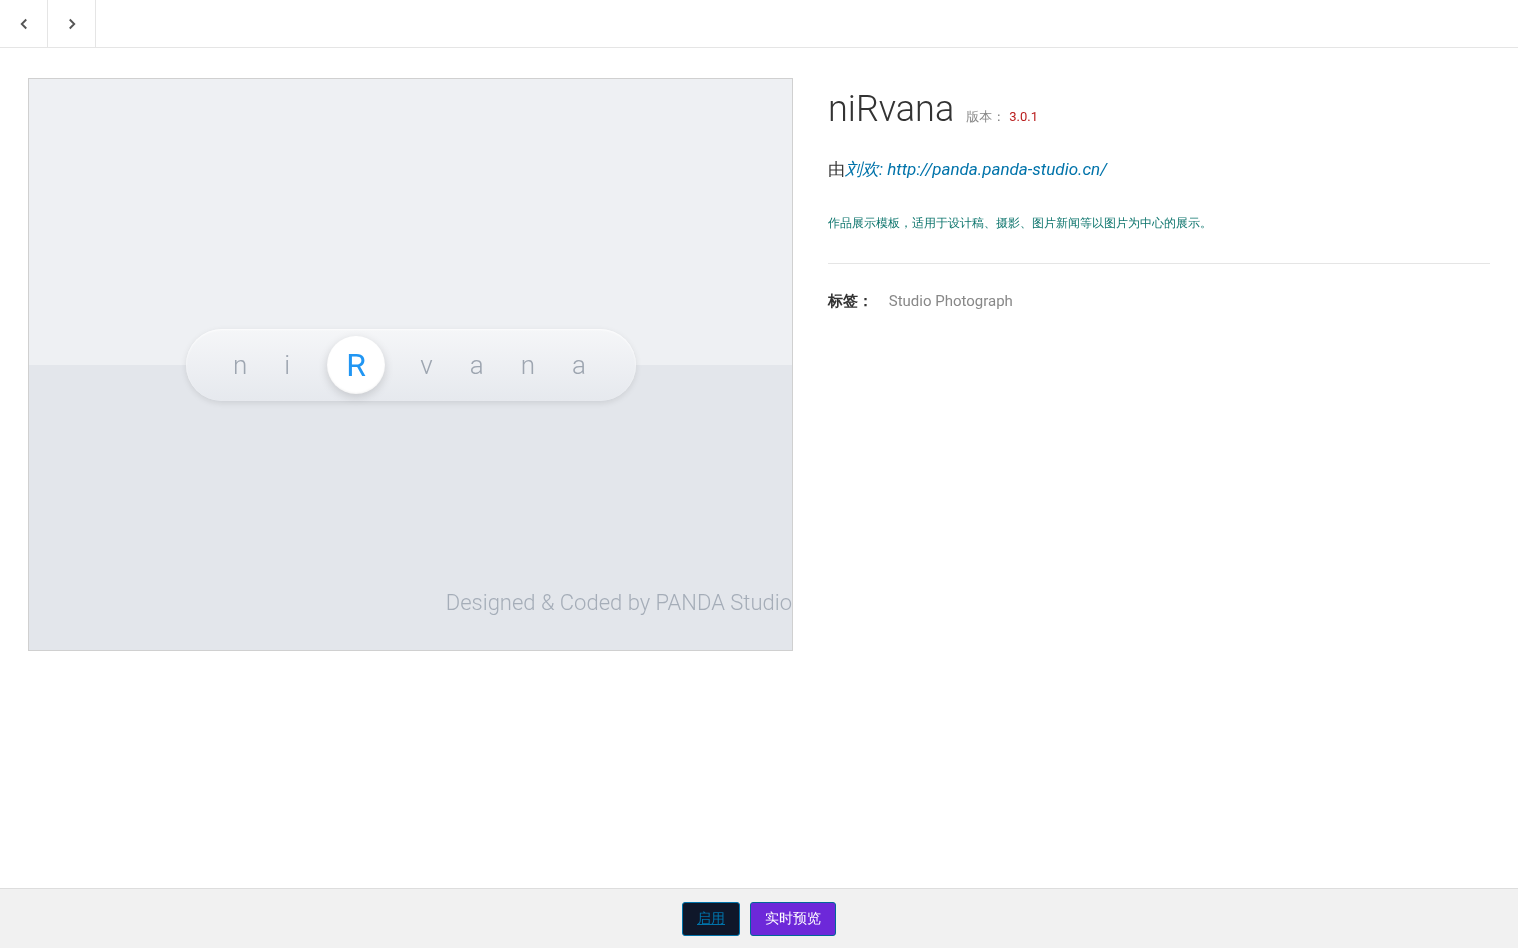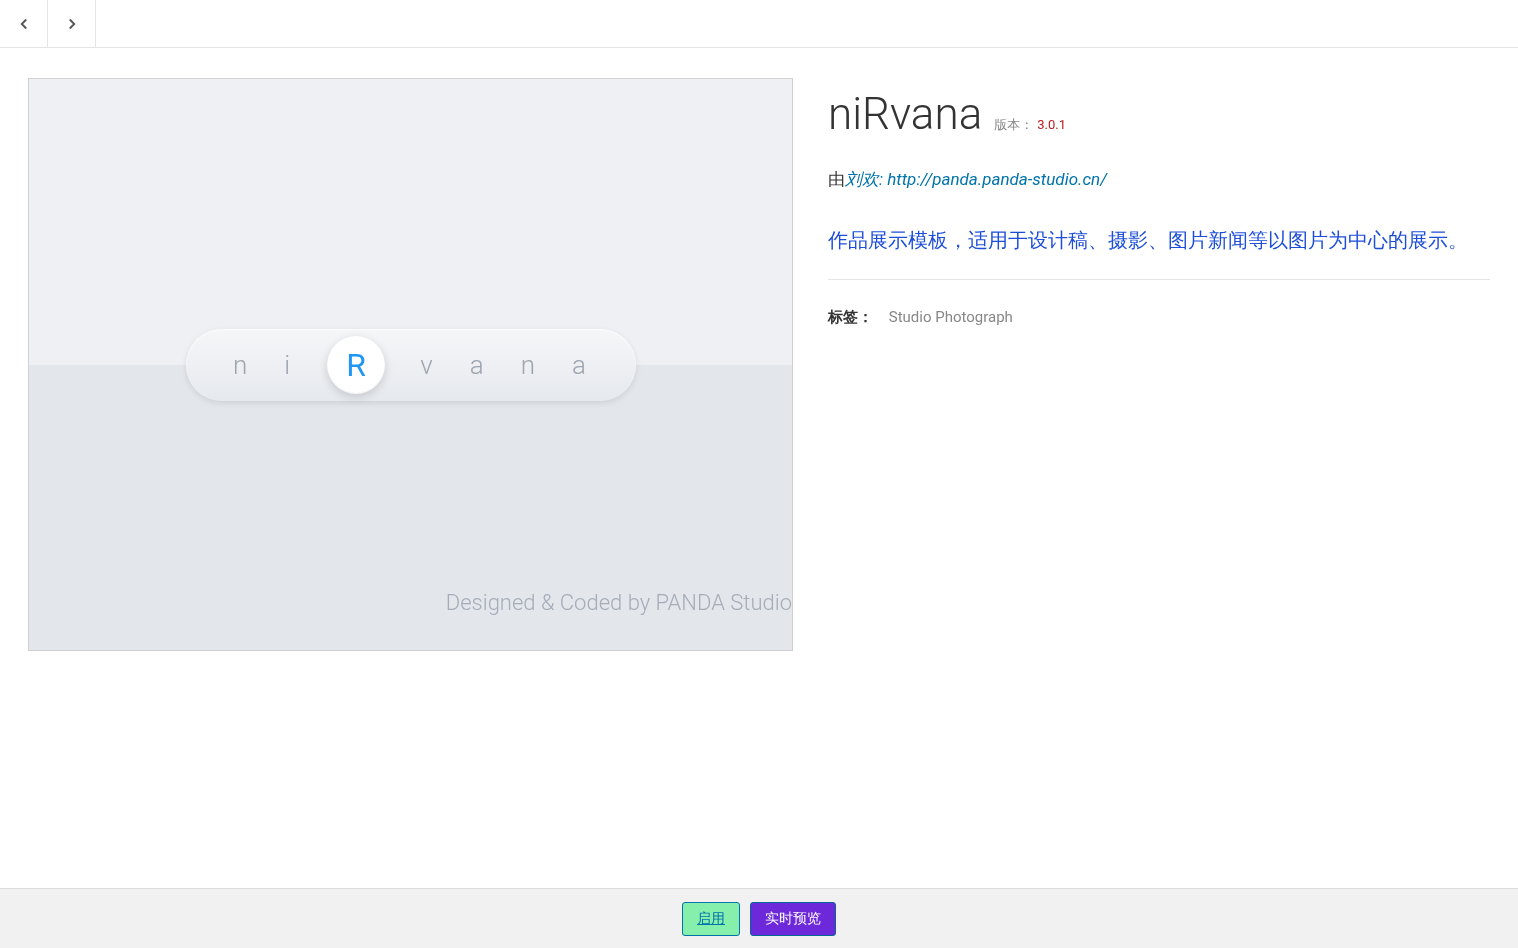--- a/index.html
+++ b/index.html
@@ -101,21 +101,21 @@
       flex: 1;
       padding-top: 10px;
     }
     .theme-title-row {
       display: flex;
       align-items: baseline;
       gap: 12px;
       margin-bottom: 28px;
     }
     .theme-title {
-      font-size: 44px;
+      font-size: 36px;
       font-weight: 300;
       color: #333;
     }
     .version-label {
       font-size: 13px;
       color: #888;
     }
     .version-value {
       font-size: 13px;
       color: #b91c1c;
@@ -125,24 +125,24 @@
       font-size: 17px;
       margin-bottom: 32px;
       color: #333;
     }
     .author-link {
       color: #0073aa;
       text-decoration: none;
       font-style: italic;
     }
     .description {
-      font-size: 20px;
-      color: #1d4ed8;
+      font-size: 12px;
+      color: #0f766e;
       line-height: 1.7;
-      margin-bottom: 22px;
+      margin-bottom: 30px;
     }
     .divider {
       border: none;
       border-top: 1px solid #e5e5e5;
       margin-bottom: 28px;
     }
     .tags-row {
       font-size: 15px;
     }
     .tags-label {
@@ -167,21 +167,21 @@
       gap: 10px;
     }
     .btn {
       padding: 7px 14px;
       font-size: 14px;
       border-radius: 3px;
       cursor: pointer;
       border: 1px solid;
     }
     .btn-secondary {
-      background: #86efac;
+      background: #0f172a;
       border-color: #0073aa;
       color: #0073aa;
       text-decoration: underline;
     }
     .btn-primary {
       background: #6d28d9;
       border-color: #006799;
       color: #ffffff;
     }
   </style>

